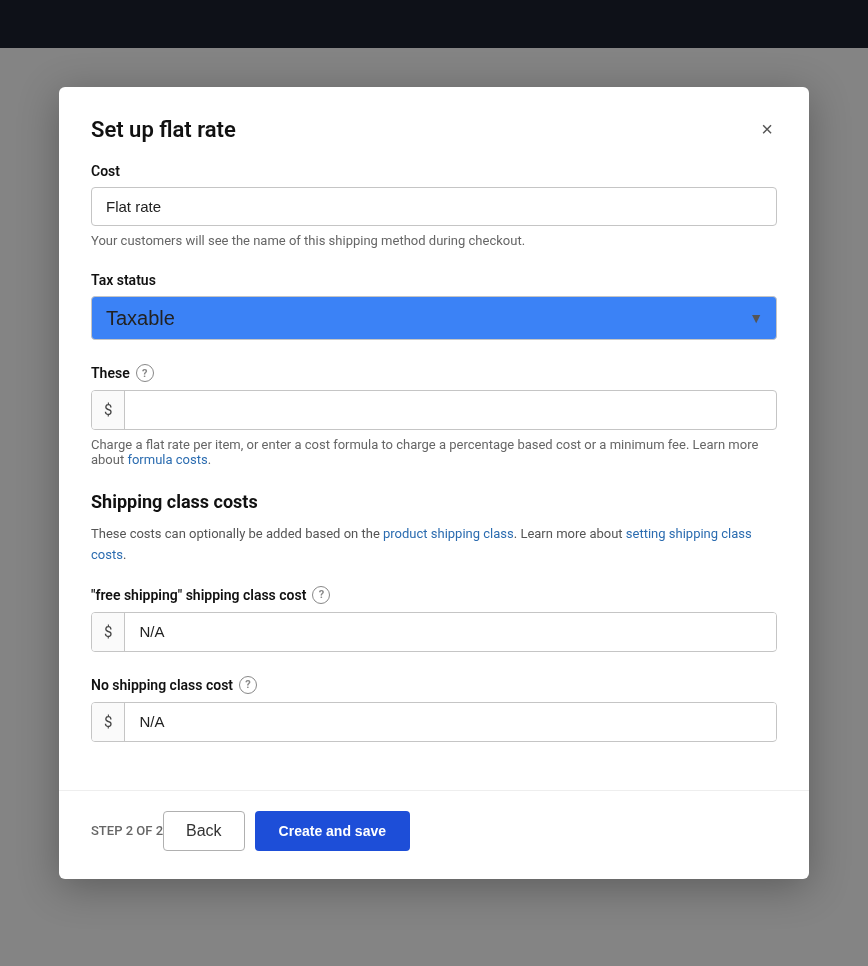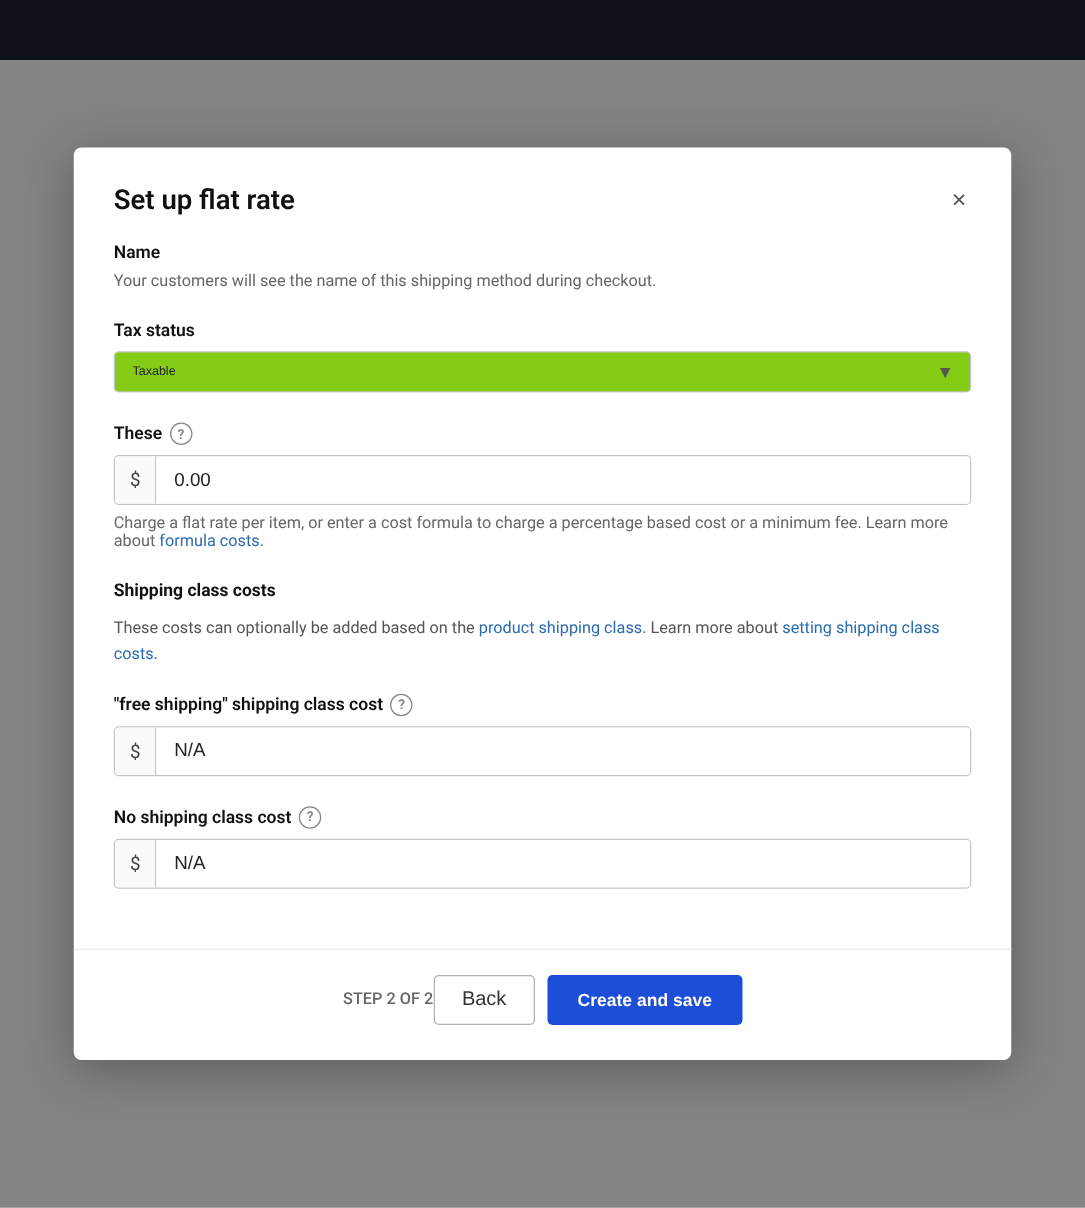--- a/index.html
+++ b/index.html
@@ -134,24 +134,24 @@
 
     .select-wrapper {
       position: relative;
     }
 
     .select-input {
       width: 100%;
       border: 1.5px solid #c5c5c5;
       border-radius: 4px;
       padding: 10px 26px 10px 14px;
-      font-size: 10px;
+      font-size: 20px;
       color: #222;
       appearance: none;
-      background: #84cc16;
+      background: #3b82f6;
       cursor: pointer;
       outline: none;
     }
 
     .select-arrow {
       position: absolute;
       right: 14px;
       top: 50%;
       transform: translateY(-50%);
       pointer-events: none;
@@ -178,42 +178,42 @@
     .cost-field {
       flex: 1;
       border: none;
       padding: 10px 14px;
       font-size: 15px;
       color: #222;
       outline: none;
     }
 
     .section-heading {
-      font-size: 14px;
+      font-size: 18px;
       font-weight: 700;
       color: #111;
       margin-bottom: 12px;
     }
 
     .section-intro {
       font-size: 13px;
       color: #555;
       margin-bottom: 20px;
       line-height: 1.6;
     }
 
     .section-intro a {
       color: #2b6cb0;
       text-decoration: none;
     }
 
     .modal-footer {
       display: flex;
       align-items: center;
-      justify-content: center;
+      justify-content: flex-start;
       padding: 20px 32px 28px 32px;
       border-top: 1px solid #eee;
       margin-top: auto;
     }
 
     .step-label {
       font-size: 13px;
       color: #666;
       font-weight: 500;
     }
@@ -257,22 +257,23 @@
 
     <div class="modal-header">
       <h2 class="modal-title">Set up flat rate</h2>
       <button class="close-btn">×</button>
     </div>
 
     <div class="modal-body">
 
       <div class="field-group">
         <div class="field-label">
-          <span>Name</span>
-        </div>
+          <span>Cost</span>
+        </div>
+        <input type="text" class="text-input" value="Flat rate" style="">
         <p class="field-hint">Your customers will see the name of this shipping method during checkout.</p>
       </div>
 
       <div class="field-group">
         <div class="field-label">
           <span>Tax status</span>
         </div>
         <div class="select-wrapper">
           <select class="select-input">
             <option>Taxable</option>
@@ -282,21 +283,20 @@
         </div>
       </div>
 
       <div class="field-group">
         <div class="field-label">
           <span>These</span>
           <span class="help-icon">?</span>
         </div>
         <div class="cost-input-wrapper">
           <span class="cost-currency">$</span>
-          <input type="text" class="cost-field" value="0.00" style="">
         </div>
         <p class="field-hint">
           <span>Charge a flat rate per item, or enter a cost formula to charge a percentage based cost or a minimum fee. Learn more about </span><a href="#">formula costs</a><span>.</span>
         </p>
       </div>
 
       <div>
         <h3 class="section-heading">Shipping class costs</h3>
         <p class="section-intro">
           <span>These costs can optionally be added based on the </span><a href="#">product shipping class</a><span>. Learn more about </span><a href="#">setting shipping class costs</a><span>.</span>

